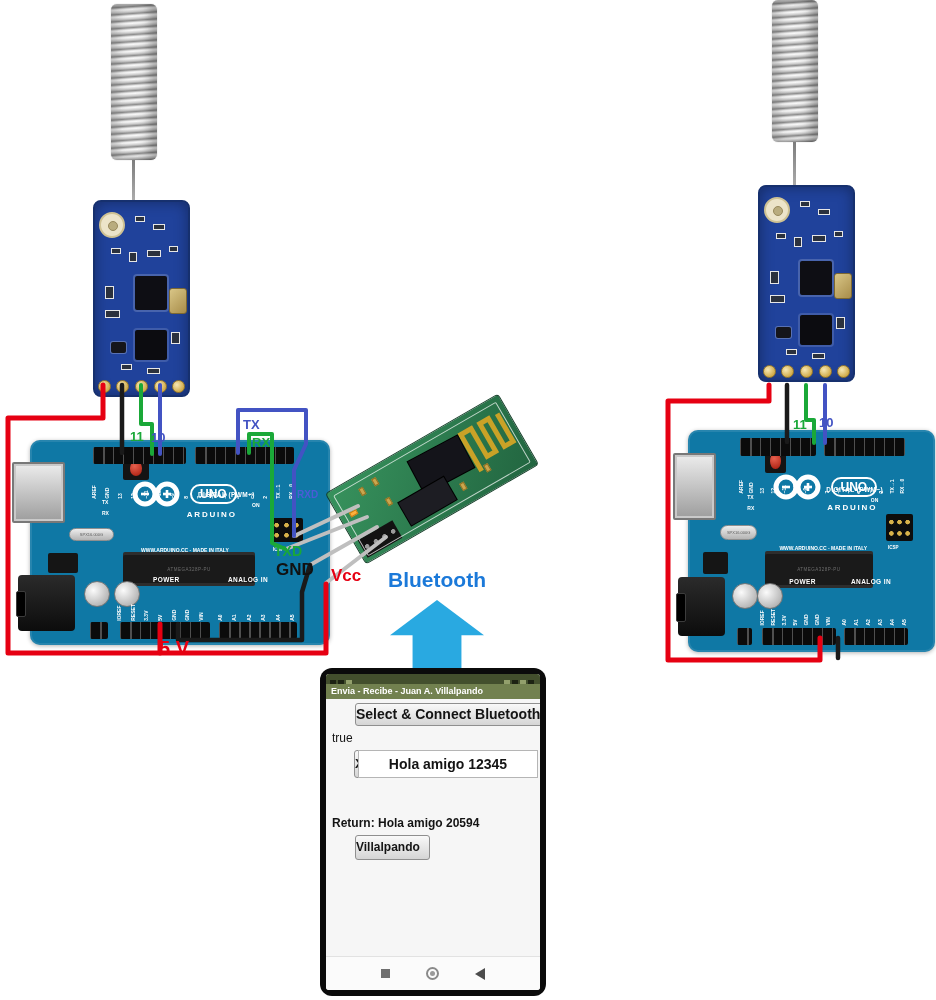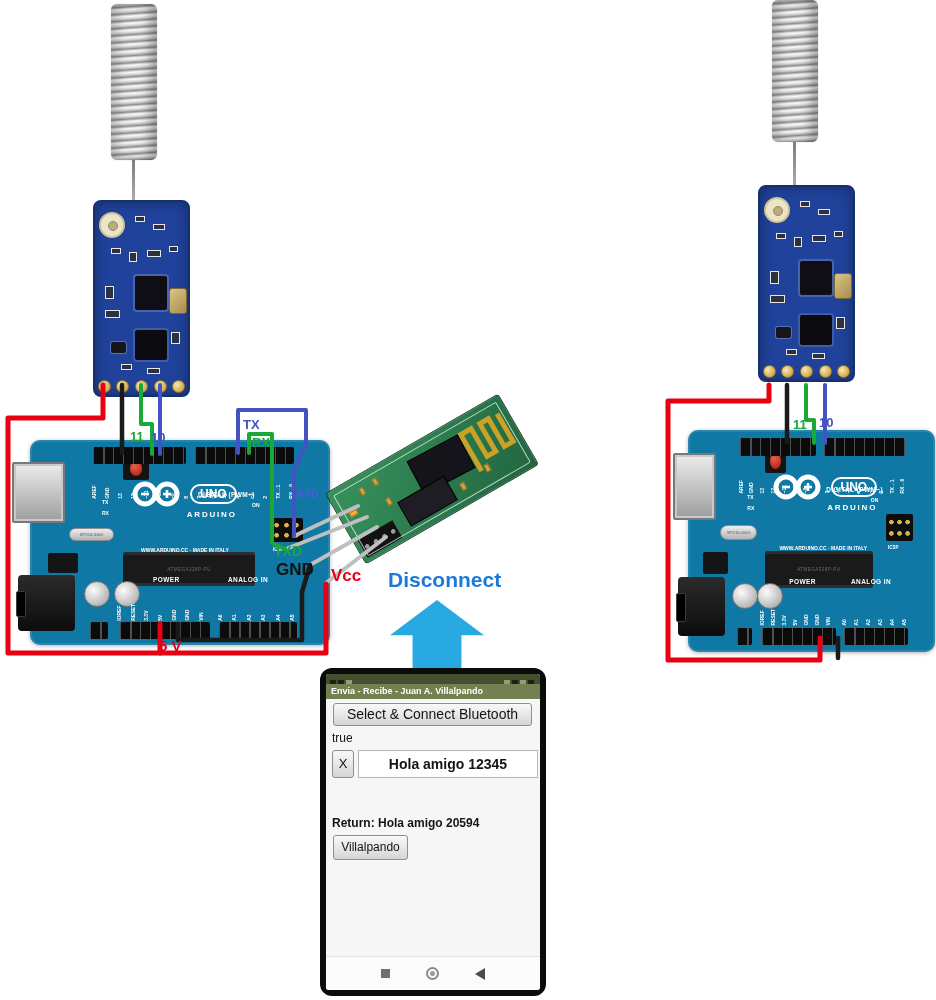--- a/index.html
+++ b/index.html
@@ -93,21 +93,21 @@
     clip-path:polygon(50% 0,100% 52%,76% 52%,76% 100%,24% 100%,24% 52%,0 52%);z-index:30;}
 
   
   .phone{position:absolute;left:320px;top:668px;width:226px;height:328px;background:#0b0b0b;border-radius:12px;z-index:50;}
   .screen{position:absolute;inset:6px;background:#f6f6f6;border-radius:3px;overflow:hidden;}
   .sbar{position:absolute;left:0;right:0;top:0;height:10px;background:#434f2d;display:flex;justify-content:space-between;align-items:center;padding:0 4px;}
   .sbar .blob{width:6px;height:4px;background:#1d2313;margin-right:2px;display:inline-block;}
   .sbar .blob.lt{background:#93a06c;}
   .tbar{position:absolute;left:0;right:0;top:10px;height:15px;background:#72814f;color:#fff;font-size:9px;font-weight:bold;line-height:15px;padding-left:5px;}
   .abtn{position:absolute;background:linear-gradient(#f9f9f9,#d5d5d5);border:1px solid #8f8f8f;border-radius:3px;color:#141414;
-    font-weight:normal;text-align:center;cursor:pointer;}
+    font-weight:bold;cursor:pointer;margin-left:22px;}
   .field{position:absolute;background:#fff;border:1px solid #b5b5b5;color:#141414;font-weight:bold;text-align:center;}
   .ptext{position:absolute;color:#141414;}
   .nav{position:absolute;left:0;right:0;bottom:0;height:34px;background:#fbfbfb;border-top:1px solid #e2e2e2;
     display:flex;align-items:center;justify-content:center;gap:36px;}
   .nv-sq{width:9px;height:9px;background:#6f6f6f;}
   .nv-circ{width:13px;height:13px;border:2px solid #8a8a8a;border-radius:50%;position:relative;}
   .nv-circ::after{content:"";position:absolute;left:2px;top:2px;width:5px;height:5px;border-radius:50%;background:#9a9a9a;}
   .nv-tri{width:0;height:0;border-top:6px solid transparent;border-bottom:6px solid transparent;border-right:10px solid #4c4c4c;}
 
   svg.overlay{position:absolute;left:0;top:0;z-index:20;}
@@ -371,22 +371,22 @@
   </svg>
 
   <span class="wl" style="left:130px;top:429px;font-size:13px;color:#1aa838;">11</span>
   <span class="wl" style="left:151px;top:430px;font-size:13px;color:#4353c3;">10</span>
   <span class="wl" style="left:243px;top:417px;font-size:13px;color:#4353c3;">TX</span>
   <span class="wl" style="left:252px;top:435px;font-size:13px;color:#1aa838;">RX</span>
   <span class="wl" style="left:297px;top:489px;font-size:10px;color:#4b5cd6;">RXD</span>
   <span class="wl" style="left:274px;top:543px;font-size:14px;color:#1aa838;">TXD</span>
   <span class="wl" style="left:276px;top:560px;font-size:17px;color:#111111;">GND</span>
   <span class="wl" style="left:331px;top:566px;font-size:17px;color:#e60012;">Vcc</span>
-  <span class="wl" style="left:159px;top:637px;font-size:15px;color:#e60012;">5 V</span>
-  <span class="wl" style="left:388px;top:568px;font-size:21px;color:#1b79d9;">Disconnect</span>
+  <span class="wl" style="left:159px;top:637px;font-size:20px;color:#e60012;">5 V</span>
+  <span class="wl" style="left:388px;top:568px;font-size:21px;color:#1b79d9;">Bluetooth</span>
   <span class="wl" style="left:793px;top:417px;font-size:13px;color:#1aa838;">11</span>
   <span class="wl" style="left:819px;top:415px;font-size:13px;color:#4353c3;">10</span>
 
   <div class="bt-arrow"></div>
 
   <div class="phone">
     <div class="screen">
       <div class="sbar">
         <span><span class="blob"></span><span class="blob"></span><span class="blob lt"></span></span>
         <span><span class="blob lt"></span><span class="blob"></span><span class="blob lt"></span><span class="blob"></span></span>

